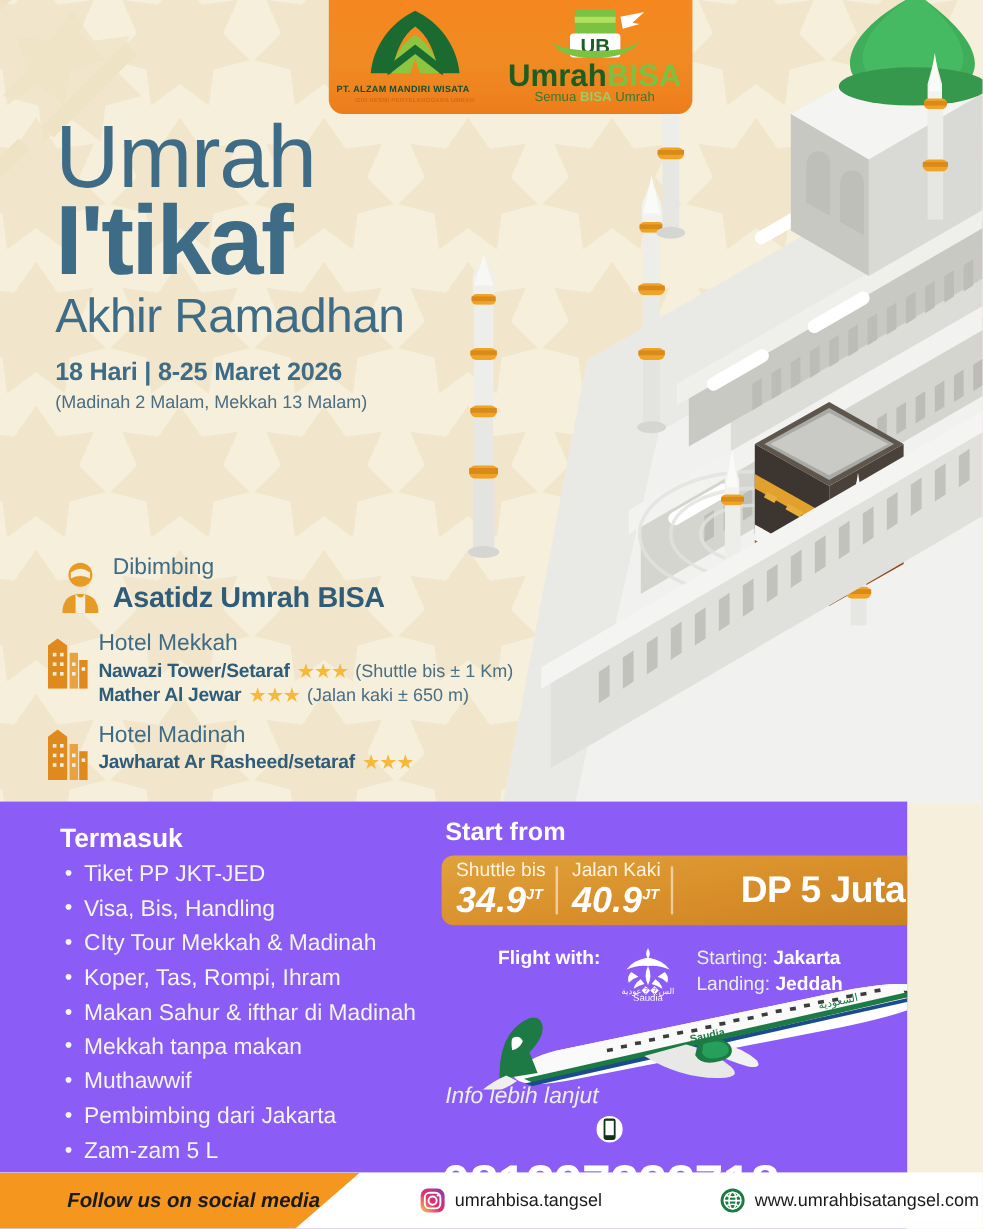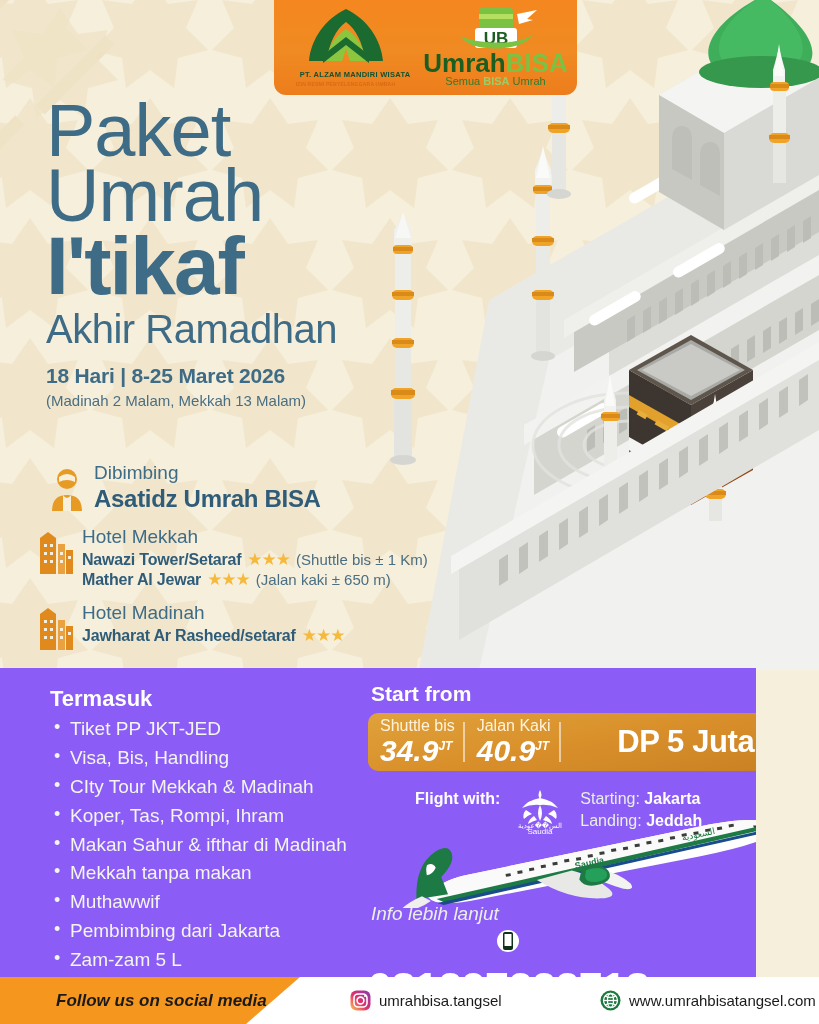--- a/index.html
+++ b/index.html
@@ -29,21 +29,21 @@
   .logo-banner {
     position:absolute; left:274px; top:0; width:303px; height:95px;
     background:linear-gradient(180deg,#F5871F 0%,#F08A22 55%,#ED7D1C 100%);
     border-radius:0 0 12px 12px;
     display:flex; align-items:center; justify-content:center; gap:10px;
     z-index:6;
   }
   .logo-alzam { width:130px; height:90px; position:relative; }
   .alzam-cap { position:absolute; left:0; top:2px; width:130px; height:62px; }
   .alzam-txt {
-    position:absolute; left:0; bottom:14px; width:130px; text-align:right;
+    position:absolute; left:0; bottom:14px; width:130px; text-align:left;
     font-size:7.5px; font-weight:bold; color:#0F5132; letter-spacing:.3px;
   }
   .alzam-sub {
     position:absolute; left:0; bottom:6px; width:130px; text-align:center;
     font-size:5px; font-weight:bold; color:#D96A14; letter-spacing:.2px;
   }
   .logo-ub { width:150px; height:92px; position:relative; }
   .ub-mark { position:absolute; left:28px; top:4px; width:95px; height:48px; }
   .ub-name {
     position:absolute; left:0; top:48px; width:150px; text-align:center;
@@ -459,21 +459,20 @@
         <div class="ub-name">
           <span class="u">Umrah</span><span class="b">BISA</span>
         </div>
         <div class="ub-tag">
           <span class="t1">Semua </span><span class="t2">BISA</span><span class="t1"> Umrah</span>
         </div>
       </div>
     </div>
 
     <div class="headline">
-      <div class="h-line">Paket</div>
       <div class="h-line">Umrah</div>
       <div class="h-line bold">I'tikaf</div>
       <div class="h-sub">Akhir Ramadhan</div>
       <div class="h-date">18 Hari | 8-25 Maret 2026</div>
       <div class="h-note">(Madinah 2 Malam, Mekkah 13 Malam)</div>
     </div>
 
     <div class="guide">
       <svg class="guide-icon" viewBox="0 0 34 44">
         <circle cx="17" cy="12" r="10" fill="#E89B24"></circle>

